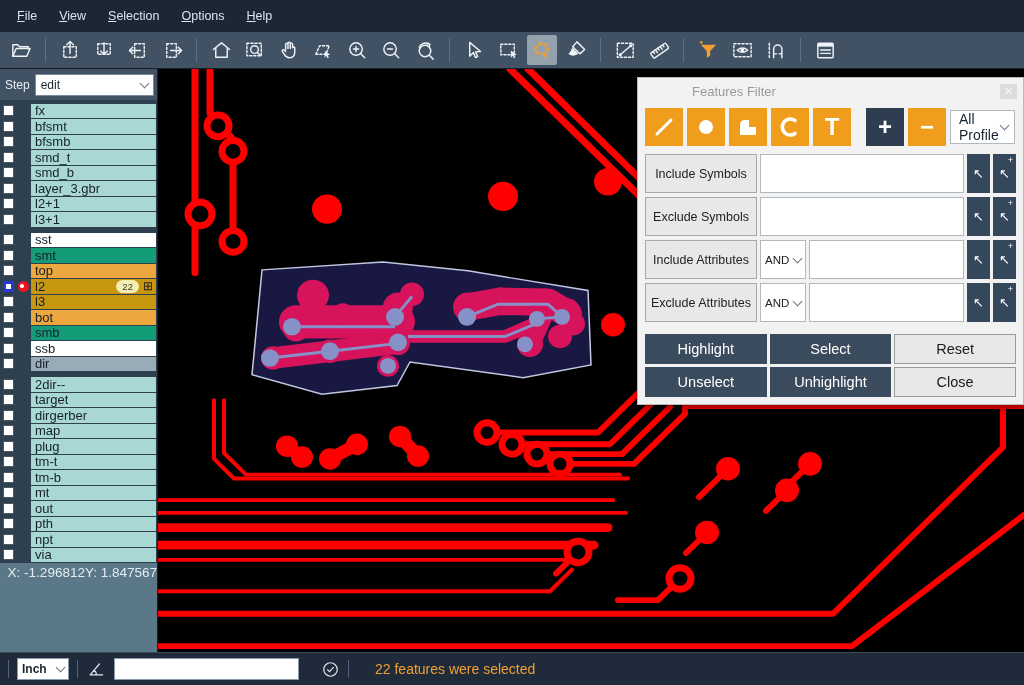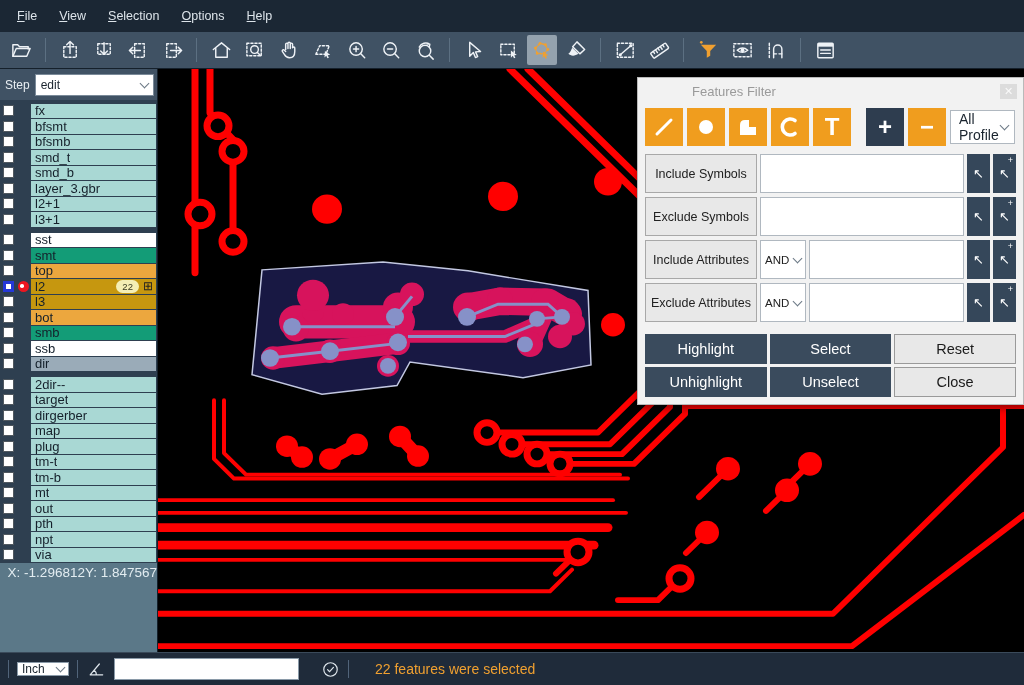--- a/index.html
+++ b/index.html
@@ -83,21 +83,21 @@
   .arw::before { content:"\2196"; }
   .arw.plus::after { content:"+"; position:absolute; top:1px; right:3px; font-size:9px; }
   .dlg-actions { display:grid; grid-template-columns:1fr 1fr 1fr; gap:3px; padding:6px 7px 7px 7px; }
   .abtn { height:30px; border:none; font-size:14.5px; font-family:"Liberation Sans", sans-serif; }
   .abtn.dark { background:#3a4b5d; color:#fff; }
   .abtn.light { background:#e8e8e8; color:#1a1a1a; border:1px solid #9a9a9a; }
 
   
   .bottombar { height:33px; background:#1f2b3a; border-top:1px solid #3a4a5a; display:flex; align-items:center; padding:0 8px; gap:8px; flex:none; }
   .bsep { width:1px; height:18px; background:#51647a; flex:none; }
-  .unitcombo { width:52px; height:14px; background:#fff; border:1px solid #8a9aa8; display:flex; align-items:center; justify-content:space-between; padding:0 4px; flex:none; }
+  .unitcombo { width:52px; height:22px; background:#fff; border:1px solid #8a9aa8; display:flex; align-items:center; justify-content:space-between; padding:0 4px; flex:none;font-weight:bold; }
   .unitcombo .val { font-size:12px; color:#1a242e; }
   .cmdinput { width:185px; height:22px; background:#fff; border:1px solid #8a9aa8; font-size:12px; padding:0 5px; flex:none; font-family:"Liberation Sans", sans-serif; }
   .bicon { flex:none; display:flex; align-items:center; }
   .bicon svg { stroke:#dfe6ec; fill:none; stroke-width:1.5; stroke-linecap:round; stroke-linejoin:round; }
   .statusmsg { color:#f0a030; font-size:14px; margin-left:18px; white-space:nowrap; }
 </style>
 </head>
 <body>
 
 <div class="app">
@@ -756,22 +756,22 @@
             </div>
             <input class="ffield" value="" style="">
             <button class="arw"></button>
             <button class="arw plus"></button>
           </div>
         </div>
         <div class="dlg-actions">
           <button class="abtn dark">Highlight</button>
           <button class="abtn dark">Select</button>
           <button class="abtn light">Reset</button>
+          <button class="abtn dark">Unselect</button>
           <button class="abtn dark">Unhighlight</button>
-          <button class="abtn dark">Unselect</button>
           <button class="abtn light">Close</button>
         </div>
       </div>
     </div>
   </div>
 
   <div class="bottombar">
     <div class="bsep"></div>
     <div class="unitcombo">
       <span class="val">Inch</span>

